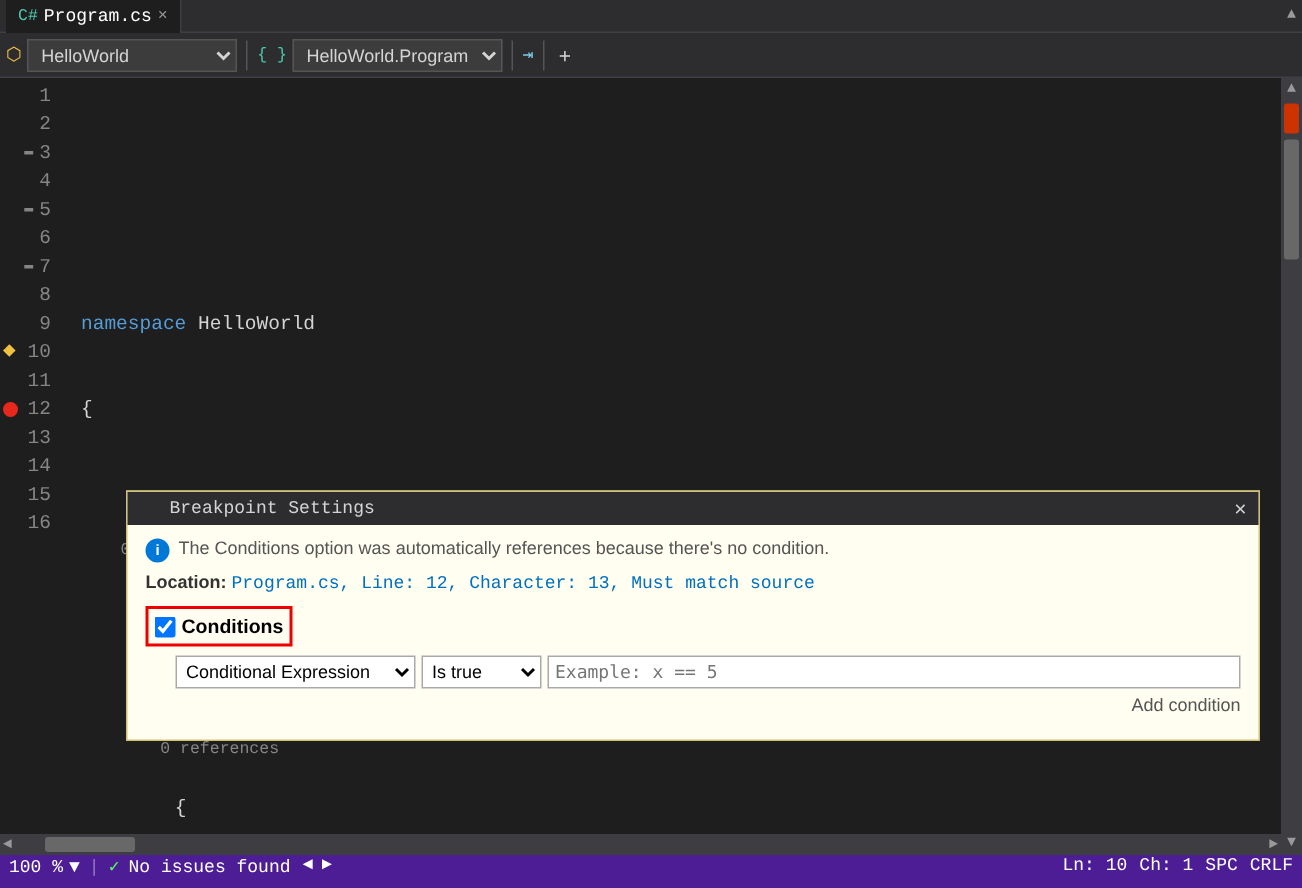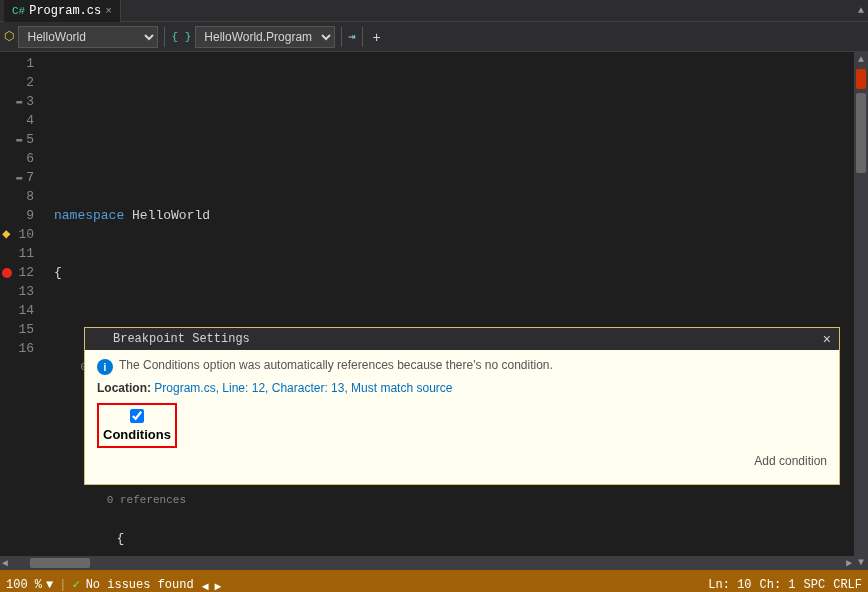--- a/index.html
+++ b/index.html
@@ -40,45 +40,45 @@
 
     
     .breakpoint-panel { position: absolute; top: 275px; left: 84px; right: 14px; background: #fffef0; border: 1px solid #d0c070; z-index: 10; }
     .bp-header { background: #2d2d30; color: #d4d4d4; display: flex; align-items: center; justify-content: space-between; padding: 3px 8px; font-size: 12px; }
     .bp-header-left { display: flex; align-items: flex-end; gap: 4px; margin-left: 20px; }
     .bp-close { background: none; border: none; color: #d4d4d4; cursor: pointer; font-size: 14px; }
     .bp-body { padding: 8px 12px; color: #000; font-family: 'Segoe UI', Arial, sans-serif; font-size: 12px; }
     .bp-info { display: flex; align-items: flex-start; gap: 6px; margin-bottom: 6px; color: #555; font-size: 12px; }
     .info-icon { width: 16px; height: 16px; border-radius: 50%; background: #0078d7; color: white; display: flex; align-items: center; justify-content: center; font-size: 10px; font-weight: bold; flex-shrink: 0; margin-top: 1px; }
     .bp-location { font-size: 12px; color: #333; margin-bottom: 8px; }
-    .location-link { color: #0070c1; text-decoration: none; }
+    .location-link { color: #0070c1; text-decoration: none; font-family: Liberation Mono, monospace; }
     .bp-section { margin-bottom: 8px; }
     .bp-checkbox-row { display: flex; align-items: center; gap: 6px; margin-bottom: 6px; }
     .bp-checkbox { width: 14px; height: 14px; cursor: pointer; }
     .bp-checkbox-label { font-size: 13px; font-weight: bold; color: #000; }
-    .conditions-box { border: 2px solid #e00; padding: 4px; display: inline-flex; align-items: center; gap: 4px; flex-direction: column; }
+    .conditions-box { border: 2px solid #e00; padding: 4px; display: inline-flex; align-items: center; gap: 4px; }
     .bp-condition-row { display: flex; align-items: center; gap: 4px; margin-bottom: 4px; margin-left: 20px; }
     .bp-select { height: 22px; background: white; border: 1px solid #aaa; font-size: 12px; padding: 0 2px; color: #000; cursor: pointer; }
     .bp-input { height: 22px; border: 1px solid #aaa; background: white; font-family: 'Consolas', monospace; font-size: 12px; padding: 0 4px; color: #999; min-width: 140px; flex: 1; }
     .add-condition { font-size: 12px; color: #555; cursor: pointer; margin-left: 20px; margin-bottom: 8px; text-align: right; }
     .bp-actions-row { display: flex; align-items: center; gap: 6px; margin-bottom: 10px; }
     .actions-label { font-size: 13px; color: #000; }
     .bp-footer { display: flex; justify-content: flex-start; padding-top: 4px; }
     .close-btn { padding: 4px 16px; background: white; border: 1px solid #aaa; font-size: 12px; cursor: pointer; color: #000; }
 
     
     .editor-scrollbar { width: 14px; background: #3e3e42; display: flex; flex-direction: column; align-items: center; }
     .scrollbar-thumb { width: 10px; background: #686868; border-radius: 2px; margin: 2px auto; }
 
     
     .h-scrollbar { height: 14px; background: #3e3e42; display: flex; align-items: center; flex-shrink: 0; }
     .h-thumb { height: 10px; background: #686868; border-radius: 2px; margin: 2px; }
 
     
-    .status-bar { background: #a16207; height: 22px; display: flex; align-items: flex-end; padding: 0 6px; gap: 6px; font-size: 12px; color: #fff; flex-shrink: 0; }
+    .status-bar { background: #4c1d95; height: 22px; display: flex; align-items: flex-start; padding: 0 6px; gap: 6px; font-size: 12px; color: #fff; flex-shrink: 0; }
     .status-left { display: flex; align-items: center; gap: 6px; }
     .status-right { margin-left: auto; display: flex; align-items: center; gap: 8px; }
     .status-zoom { display: flex; align-items: center; gap: 4px; }
     .status-check { color: #5cff5c; }
     .status-btn { background: none; border: none; color: #fff; font-size: 11px; cursor: pointer; }
     .nav-arrows { display: flex; align-items: center; gap: 2px; }
 
     
     .collapse-btn { color: #858585; font-size: 10px; cursor: pointer; width: 14px; display: inline-block; text-align: center; }
   </style>
@@ -225,20 +225,29 @@
           <a class="location-link" href="#">Program.cs, Line: 12, Character: 13, Must match source</a>
         </div>
 
         <div class="bp-section">
           <div class="bp-checkbox-row">
             <div class="conditions-box">
               <input type="checkbox" class="bp-checkbox" checked="" style="">
               <label class="bp-checkbox-label">Conditions</label>
             </div>
           </div>
+          <div class="bp-condition-row">
+            <select class="bp-select" style="min-width:160px;">
+              <option>Conditional Expression</option>
+            </select>
+            <select class="bp-select" style="min-width:80px;">
+              <option>Is true</option>
+            </select>
+            <input type="text" class="bp-input" placeholder="Example: x == 5" style="">
+          </div>
           <div class="add-condition">Add condition</div>
         </div>
 
 
       </div>
     </div>
 
     <div class="h-scrollbar">
       <span style="color:#999; padding: 0 2px; font-size:10px;">◄</span>
       <div class="h-thumb" style="width: 60px; margin-left: 20px;"></div>

